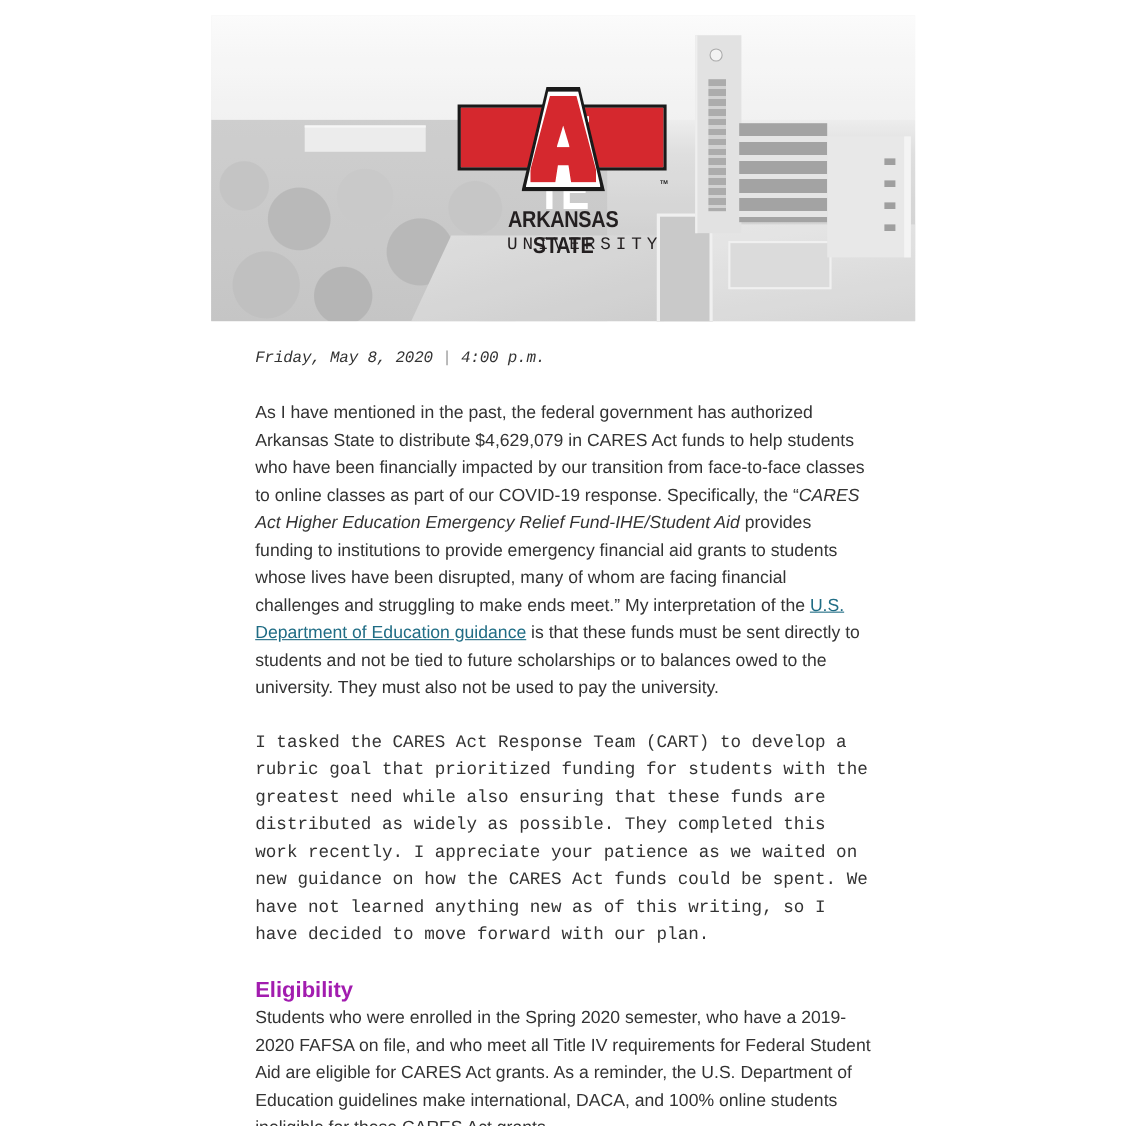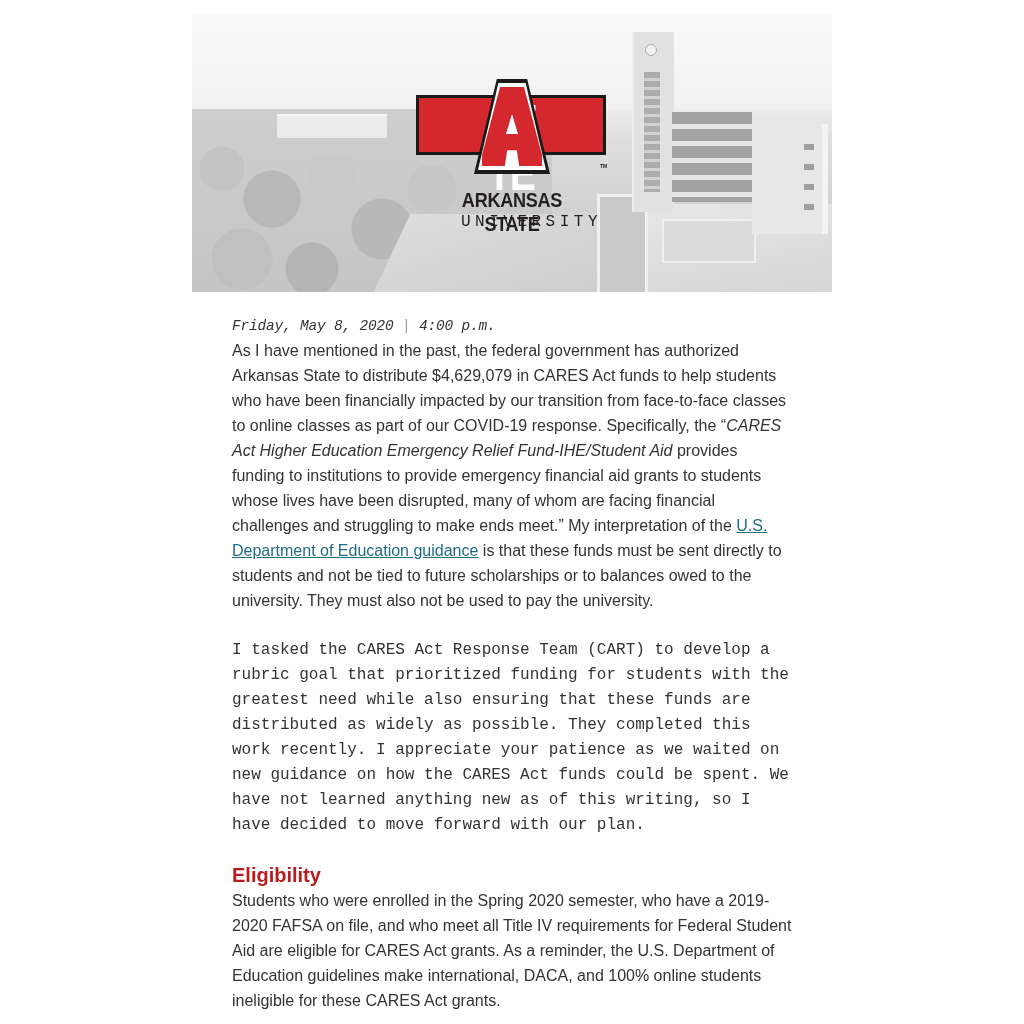--- a/index.html
+++ b/index.html
@@ -57,24 +57,24 @@
     font-family: "Liberation Sans", sans-serif; font-weight: bold; font-size: 21px; color: #231f20; letter-spacing: -0.3px; transform: scaleX(0.86); }
   .logo-sub2 { position: absolute; left: 6px; top: 134px; width: 180px; text-align: right;
     font-family: Liberation Mono, monospace; font-size: 16px; color: #231f20; letter-spacing: 4.5px; }
 
   .content { padding: 0 40px; }
   .dateline { margin: 22px 0 0 0; font-family: Liberation Mono, monospace; font-style: italic; font-size: 14.5px; color: #333333; letter-spacing: -0.2px; height: 24px; line-height: 24px; }
   .dateline .sep { color: #999999; font-style: normal; }
   .p { font-family: "Liberation Sans", sans-serif; font-size: 16px; line-height: 25px; color: #333333; margin: 0; }
   .p em { font-style: italic; }
   .greeting { margin-top: 29px; }
-  .p1 { }
+  .p1 { margin-top: 25px; }
   .p2 { margin-top: 25px; font-family: Liberation Mono, monospace; }
   a.link { color: #1f6c84; text-decoration: underline; }
-  .h3 { font-family: "Liberation Sans", sans-serif; font-weight: bold; font-size: 20px; color: #b91c1c; margin: 24px 0 0 0; line-height: 26px; }
+  .h3 { font-family: "Liberation Sans", sans-serif; font-weight: bold; font-size: 20px; color: #a21caf; margin: 24px 0 0 0; line-height: 26px; }
   .p3 { margin-top: 0; }
 </style>
 </head>
 <body>
 
 <div class="email">
   <div class="hero" title="Arkansas State University campus aerial photo with A-State logo">
     <div class="sky"></div>
     <div class="trees"></div>
     <div class="bldg-far"></div>

